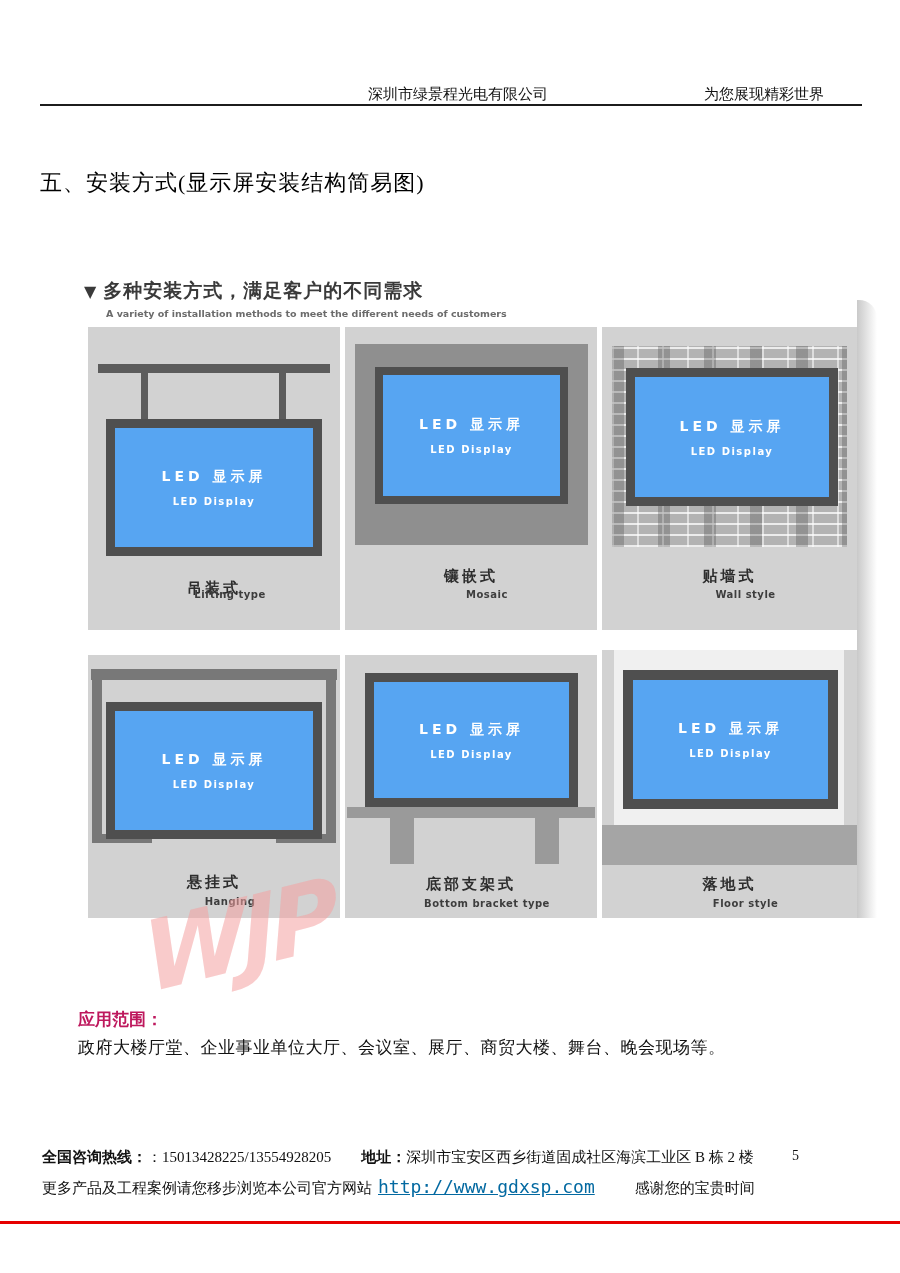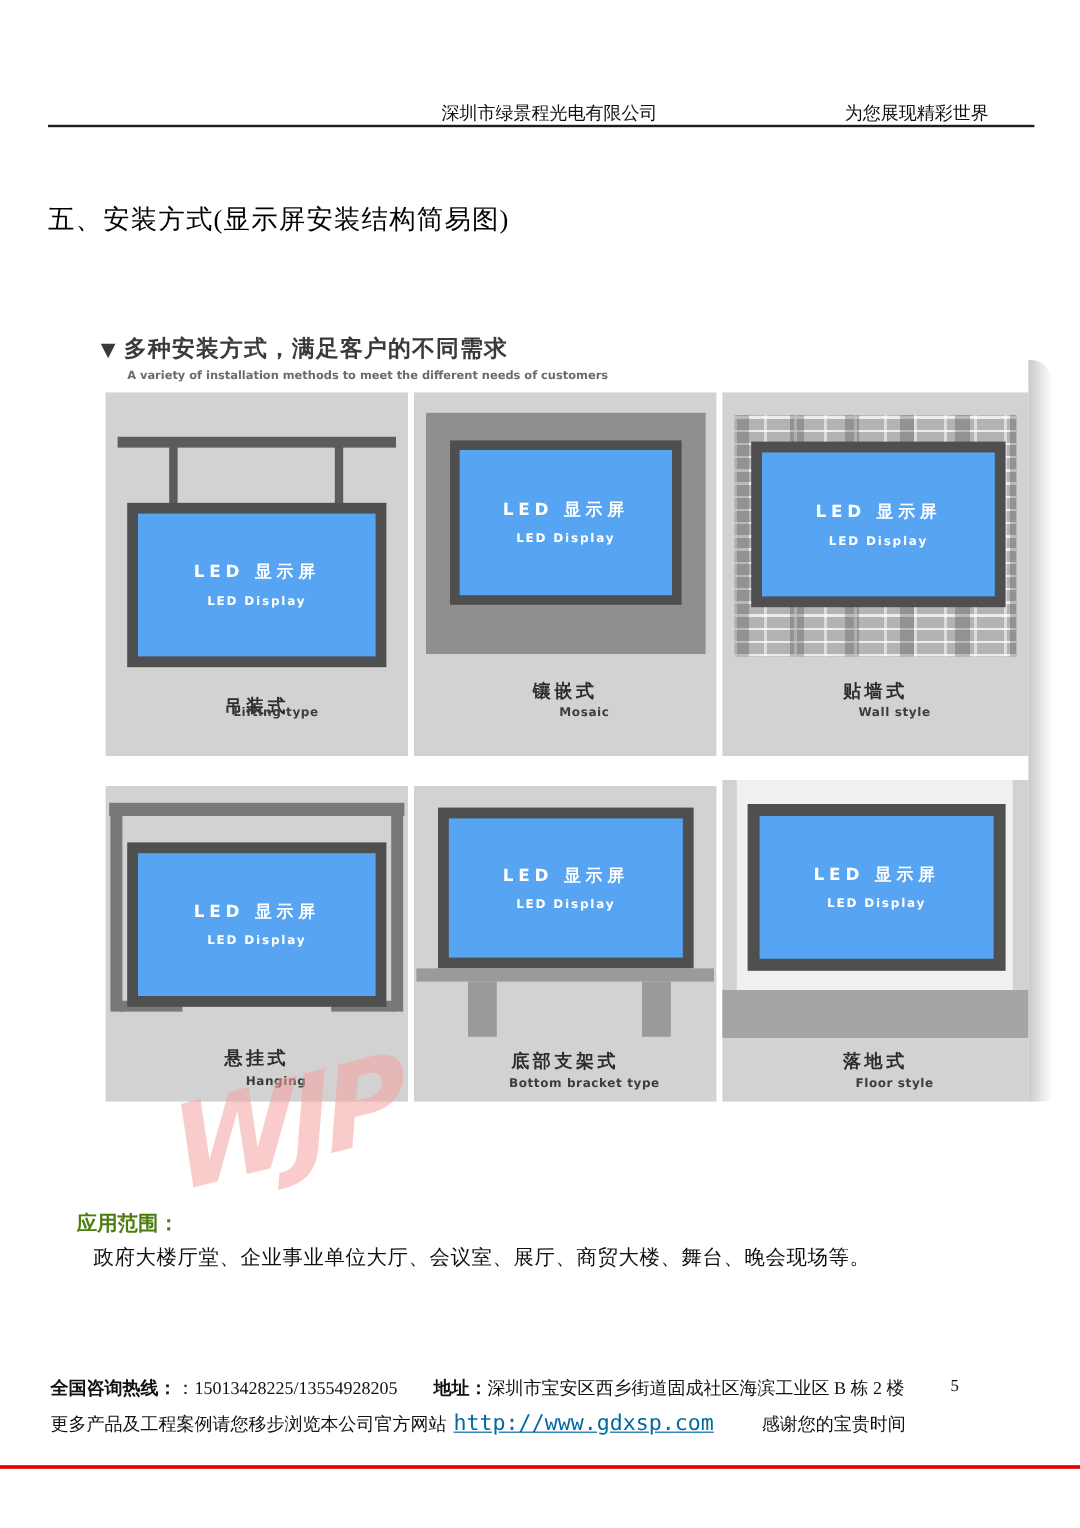--- a/index.html
+++ b/index.html
@@ -54,21 +54,21 @@
   .shadow-right{left:857px;top:300px;width:20px;height:618px;
       background:linear-gradient(to right,#c9c9c9,rgba(255,255,255,0));
       border-top-right-radius:18px;}
 
   
   .watermark{left:142px;top:880px;font-family:"DejaVu Sans","Liberation Sans",sans-serif;
       font-weight:bold;font-style:italic;font-size:96px;color:rgba(244,160,160,0.55);
       transform:rotate(-14deg) skewX(-8deg);letter-spacing:-6px;}
 
   
-  .app-label{left:64px;top:1008px;font-size:17px;font-weight:bold;color:#4d7c0f;}
+  .app-label{left:78px;top:1008px;font-size:17px;font-weight:bold;color:#be185d;}
   .app-text{left:78px;top:1036px;font-size:17px;color:#111;letter-spacing:0.5px;}
 
   
   .foot1{left:42px;top:1148px;width:820px;font-size:15px;color:#111;}
   .foot1 .b{font-weight:bold;}
   .foot1 .gap{display:inline-block;width:30px;}
   .foot1 .pgnum{position:absolute;left:750px;top:0;font-size:14px;}
   .foot2{left:42px;top:1176px;width:820px;font-size:15px;color:#111;}
   .foot2 a{font-family:"DejaVu Sans Mono","Liberation Mono",monospace;
       font-size:18px;color:#0369a1;text-decoration:underline;margin:16px 6px;}

